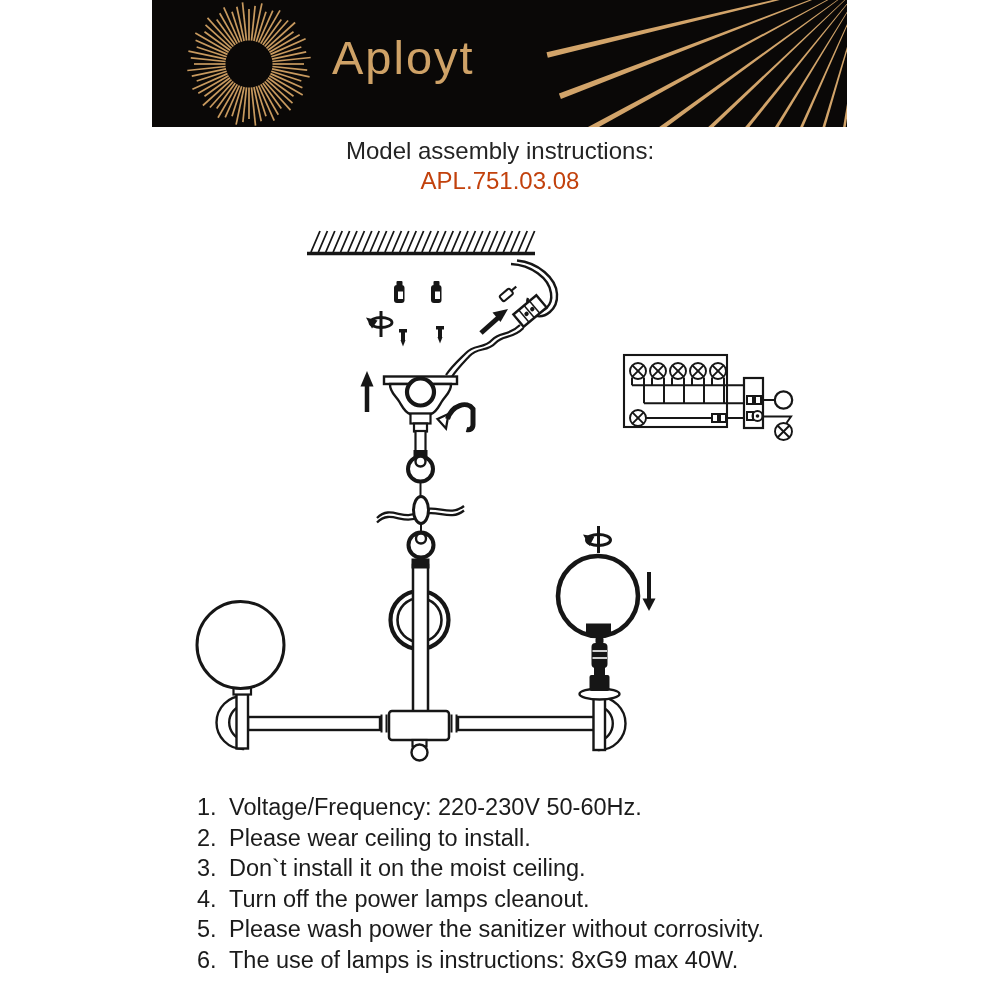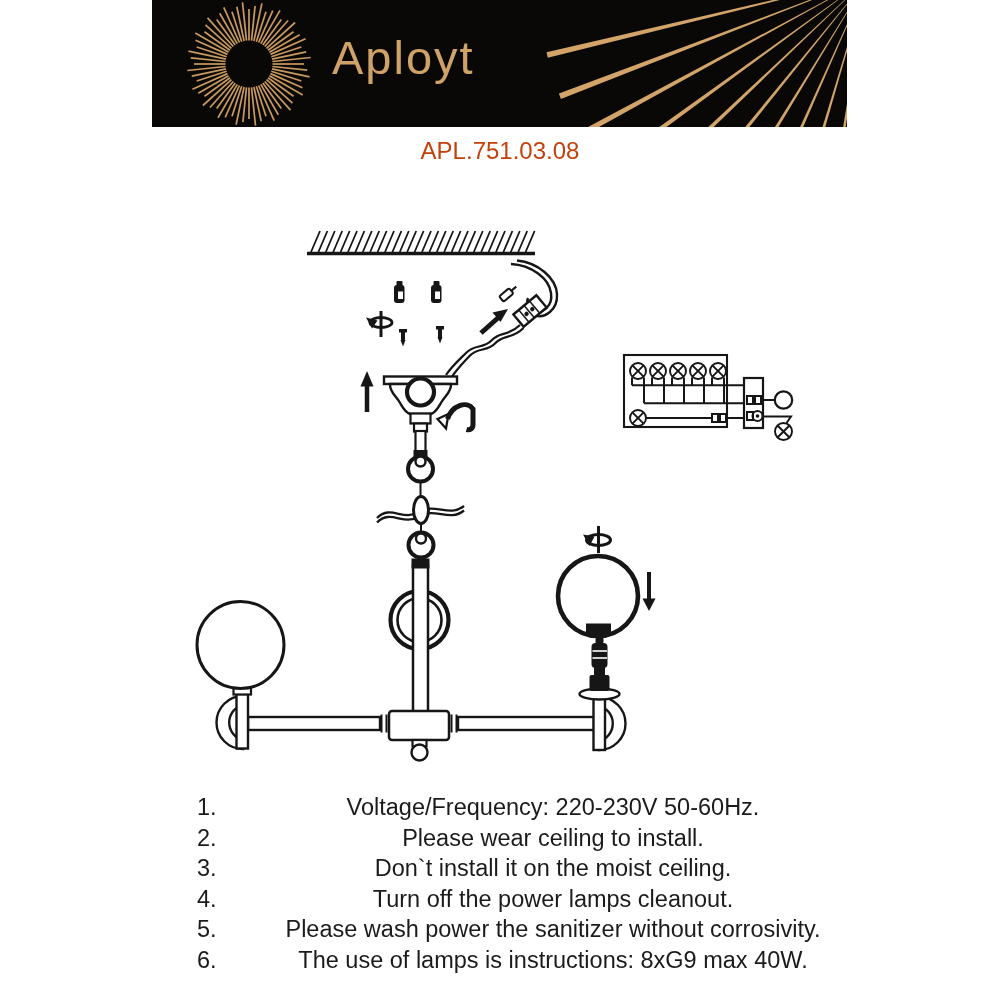--- a/index.html
+++ b/index.html
@@ -20,21 +20,21 @@
   
   .title-block{position:absolute;left:0;top:136px;width:1000px;text-align:center;}
   .title-line{font-size:24px;color:#242424;line-height:30px;}
   .model-line{font-size:24px;color:#c2410c;line-height:30px;}
   
   .diagram{position:absolute;left:150px;top:200px;}
   
   .instructions{position:absolute;left:197px;top:792px;width:680px;}
   .instr-row{display:flex;font-size:23.5px;line-height:30.5px;color:#1b1b1b;}
   .instr-num{width:32px;flex:0 0 32px;}
-  .instr-text{flex:1;text-align:center;}
+  .instr-text{flex:1;}
 </style>
 </head>
 <body>
 
 <div class="banner">
   <svg class="banner-svg" width="695" height="127" viewBox="0 0 695 127">
     <g id="sunburst-rays" stroke="#c89a5f" stroke-width="1.7">
         <line x1="120.5" y1="64.0" x2="152.0" y2="64.0"></line>
         <line x1="120.4" y1="66.5" x2="155.2" y2="70.1"></line>
         <line x1="120.0" y1="68.9" x2="157.6" y2="76.9"></line>
@@ -108,20 +108,21 @@
         <polygon points="716,-22 447.4,169.7 450.7,174.2"></polygon>
         <polygon points="716,-22 424.7,133.0 427.3,137.9"></polygon>
         <polygon points="716,-22 406.9,93.6 408.9,98.9"></polygon>
         <polygon points="716,-22 394.5,52.3 395.8,57.8"></polygon>
       </g>
   </svg>
   <div class="brand">Aployt</div>
 </div>
 
 <div class="title-block">
+  <div class="title-line">Model assembly instructions:</div>
   <div class="model-line">APL.751.03.08</div>
 </div>
 
 <svg class="diagram" width="700" height="600" viewBox="150 200 700 600">
   <g stroke="#161616" stroke-width="2.4" fill="none" stroke-linecap="butt">
 
     <g>
       <path id="hatch-lines" stroke-width="1.8" d="M311.0 252 L320.0 231 M318.4 252 L327.4 231 M325.8 252 L334.8 231 M333.2 252 L342.2 231 M340.6 252 L349.6 231 M348.0 252 L357.0 231 M355.4 252 L364.4 231 M362.8 252 L371.8 231 M370.2 252 L379.2 231 M377.6 252 L386.6 231 M385.0 252 L394.0 231 M392.4 252 L401.4 231 M399.8 252 L408.8 231 M407.2 252 L416.2 231 M414.6 252 L423.6 231 M422.0 252 L431.0 231 M429.4 252 L438.4 231 M436.8 252 L445.8 231 M444.2 252 L453.2 231 M451.6 252 L460.6 231 M459.0 252 L468.0 231 M466.4 252 L475.4 231 M473.8 252 L482.8 231 M481.2 252 L490.2 231 M488.6 252 L497.6 231 M496.0 252 L505.0 231 M503.4 252 L512.4 231 M510.8 252 L519.8 231 M518.2 252 L527.2 231 M525.6 252 L534.6 231 "></path>
       <line x1="307" y1="253.5" x2="535" y2="253.5" stroke-width="3.5"></line>
     </g>

